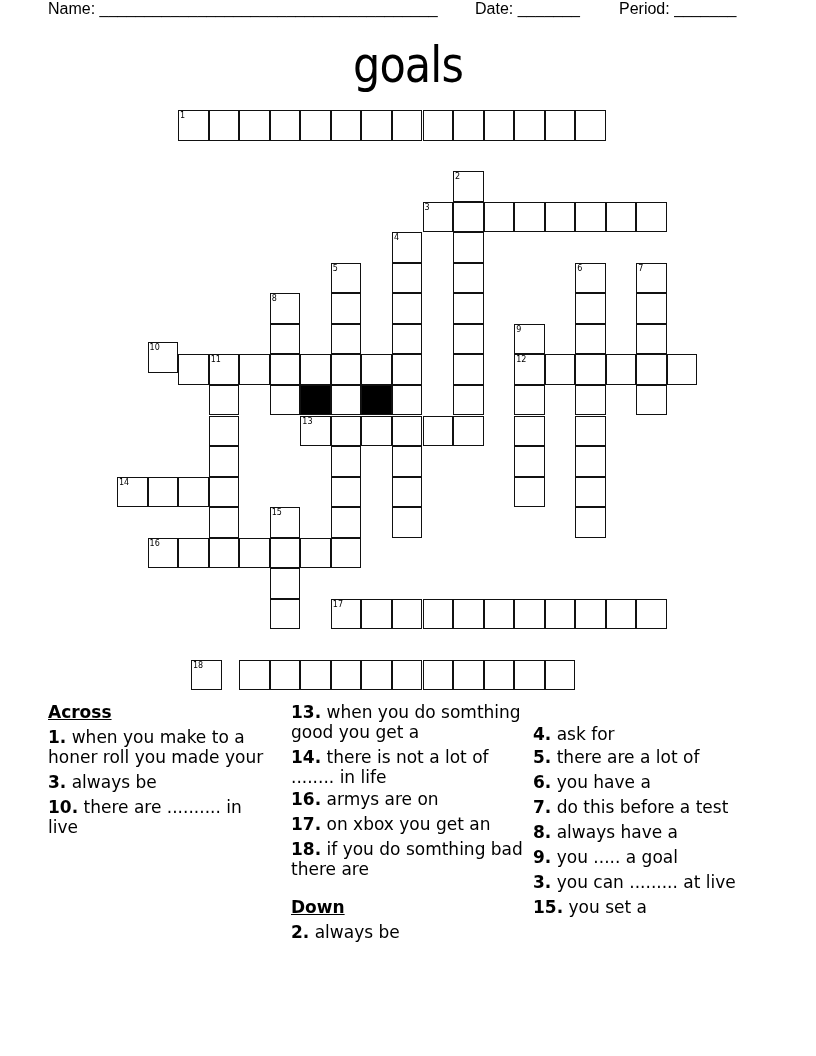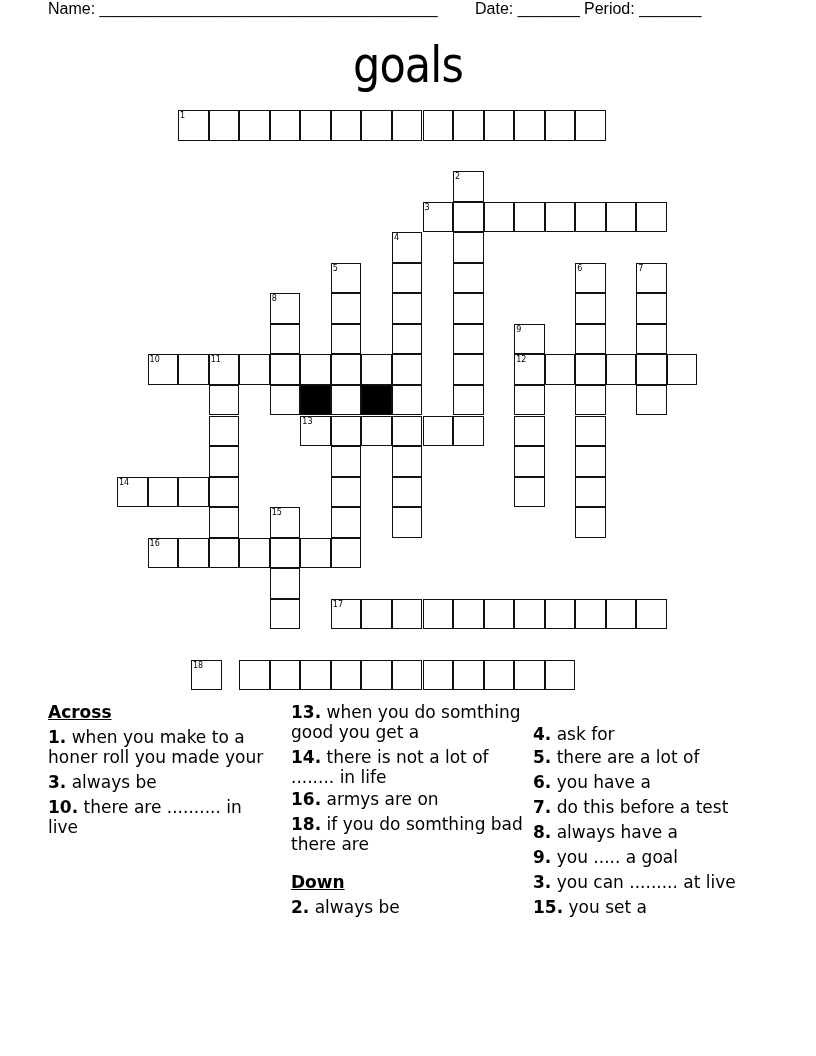--- a/index.html
+++ b/index.html
@@ -16,21 +16,21 @@
   .clue { margin: 0 0 5px 0; }
   .clue .n { font-weight: bold; }
   .section-heading { font-weight: bold; text-decoration: underline; margin: 0 0 5px 0; }
 </style>
 </head>
 <body>
 
 <div class="header">
   <span style="left:0;">Name: ______________________________________</span>
   <span style="left:427px;">Date: _______</span>
-  <span style="left:536px;">Period: _______</span>
+  <span style="left:571px;">Period: _______</span>
 </div>
 
 <div class="title">goals</div>
 
 <div class="grid" id="grid">
     <div class="cell" style="left: 178.1px; top: 110px;">
       <span class="num">1</span>
     </div>
     <div class="cell" style="left: 208.65px; top: 110px;"></div>
     <div class="cell" style="left: 239.2px; top: 110px;"></div>
@@ -116,21 +116,21 @@
     <div class="cell" style="left: 514.15px; top: 323.85px;">
       <span class="num">9</span>
     </div>
     <div class="cell" style="left: 514.15px; top: 354.4px;">
       <span class="num">12</span>
     </div>
     <div class="cell" style="left: 514.15px; top: 384.95px;"></div>
     <div class="cell" style="left: 514.15px; top: 415.5px;"></div>
     <div class="cell" style="left: 514.15px; top: 446.05px;"></div>
     <div class="cell" style="left: 514.15px; top: 476.6px;"></div>
-    <div class="cell" style="left: 147.55px; top: 354px;">
+    <div class="cell" style="left: 147.55px; top: 342px;">
       <span class="num">10</span>
     </div>
     <div class="cell" style="left: 178.1px; top: 354.4px;"></div>
     <div class="cell" style="left: 208.65px; top: 354.4px;">
       <span class="num">11</span>
     </div>
     <div class="cell" style="left: 239.2px; top: 354.4px;"></div>
     <div class="cell" style="left: 300.3px; top: 354.4px;"></div>
     <div class="cell" style="left: 361.4px; top: 354.4px;"></div>
     <div class="cell" style="left: 208.65px; top: 384.95px;"></div>
@@ -199,20 +199,21 @@
   <div class="col" style="left:48px; width:225px;">
     <div class="section-heading">Across</div>
     <div class="clue"><span class="n">1.</span> <span>when you make to a honer roll you made your</span></div>
     <div class="clue"><span class="n">3.</span> <span>always be</span></div>
     <div class="clue"><span class="n">10.</span> <span>there are .......... in live</span></div>
   </div>
   <div class="col" style="left:291px; width:240px;">
     <div class="clue"><span class="n">13.</span> <span>when you do somthing good you get a</span></div>
     <div class="clue" style="margin-bottom:2px;"><span class="n">14.</span> <span>there is not a lot of ........ in life</span></div>
     <div class="clue"><span class="n">16.</span> <span>armys are on</span></div>
+    <div class="clue"><span class="n">17.</span> <span>on xbox you get an</span></div>
     <div class="clue" style="margin-bottom:18px;"><span class="n">18.</span> <span>if you do somthing bad there are</span></div>
     <div class="section-heading">Down</div>
     <div class="clue"><span class="n">2.</span> <span>always be</span></div>
   </div>
   <div class="col" style="left:533px; width:225px;margin-top:22px;">
     <div class="clue" style="margin-bottom:3px;"><span class="n">4.</span> <span>ask for</span></div>
     <div class="clue"><span class="n">5.</span> <span>there are a lot of</span></div>
     <div class="clue"><span class="n">6.</span> <span>you have a</span></div>
     <div class="clue"><span class="n">7.</span> <span>do this before a test</span></div>
     <div class="clue"><span class="n">8.</span> <span>always have a</span></div>

